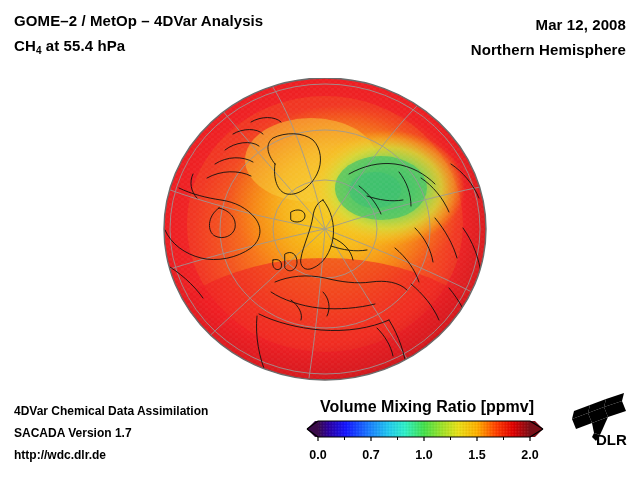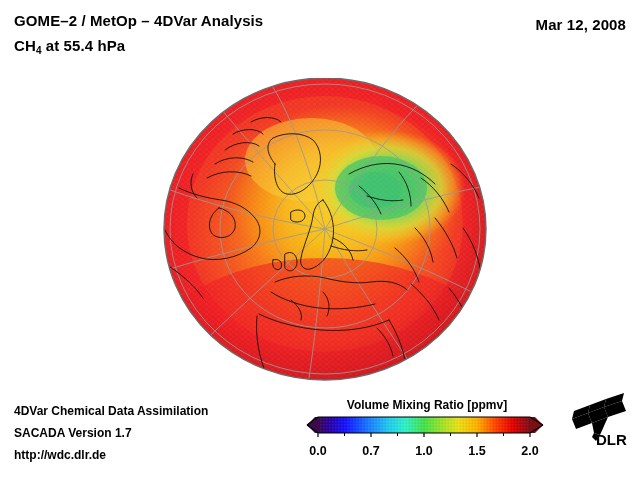--- a/index.html
+++ b/index.html
@@ -18,21 +18,21 @@
   
   .globe-wrap{position:absolute;left:163px;top:78px;width:324px;height:303px;}
   .globe-svg{display:block;}
 
   
   .footer-left{position:absolute;left:14px;top:400px;}
   .footer-line{font-size:12px;font-weight:bold;line-height:22px;white-space:nowrap;}
 
   
   .cbar-block{position:absolute;left:305px;top:398px;width:240px;}
-  .cbar-title{font-size:12px;font-weight:bold;text-align:center;white-space:nowrap;margin-left:4px;}
+  .cbar-title{font-size:16px;font-weight:bold;text-align:center;white-space:nowrap;margin-left:4px;}
   .cbar-svg{display:block;margin-top:3px;}
   .cbar-ticks{position:relative;height:16px;margin-top:1px;}
   .cbar-ticks span{
     position:absolute;top:6px;font-size:12.5px;font-weight:bold;
     transform:translateX(-50%);white-space:nowrap;
   }
 
   
   .logo-riu{position:absolute;left:558px;top:371px;width:72px;height:36px;}
   .logo-dlr{position:absolute;left:570px;top:391px;width:62px;height:58px;}
@@ -42,20 +42,21 @@
 
 <div class="stage">
 
   <div class="hdr-left">
     <div class="hdr-line">GOME–2 / MetOp – 4DVar Analysis</div>
     <div class="hdr-line"><span>CH</span><span class="sub">4</span><span> at 55.4 hPa</span></div>
   </div>
 
   <div class="hdr-right">
     <div class="hdr-line">Mar 12, 2008</div>
+    <div class="hdr-line">Northern Hemisphere</div>
   </div>
 
   <div class="globe-wrap">
     <svg class="globe-svg" width="324" height="303" viewBox="0 0 324 303">
       <defs>
         <clipPath id="disc">
           <ellipse cx="162" cy="151" rx="161" ry="151"></ellipse>
         </clipPath>
 
         <radialGradient id="base" cx="50%" cy="50%" r="52%">

